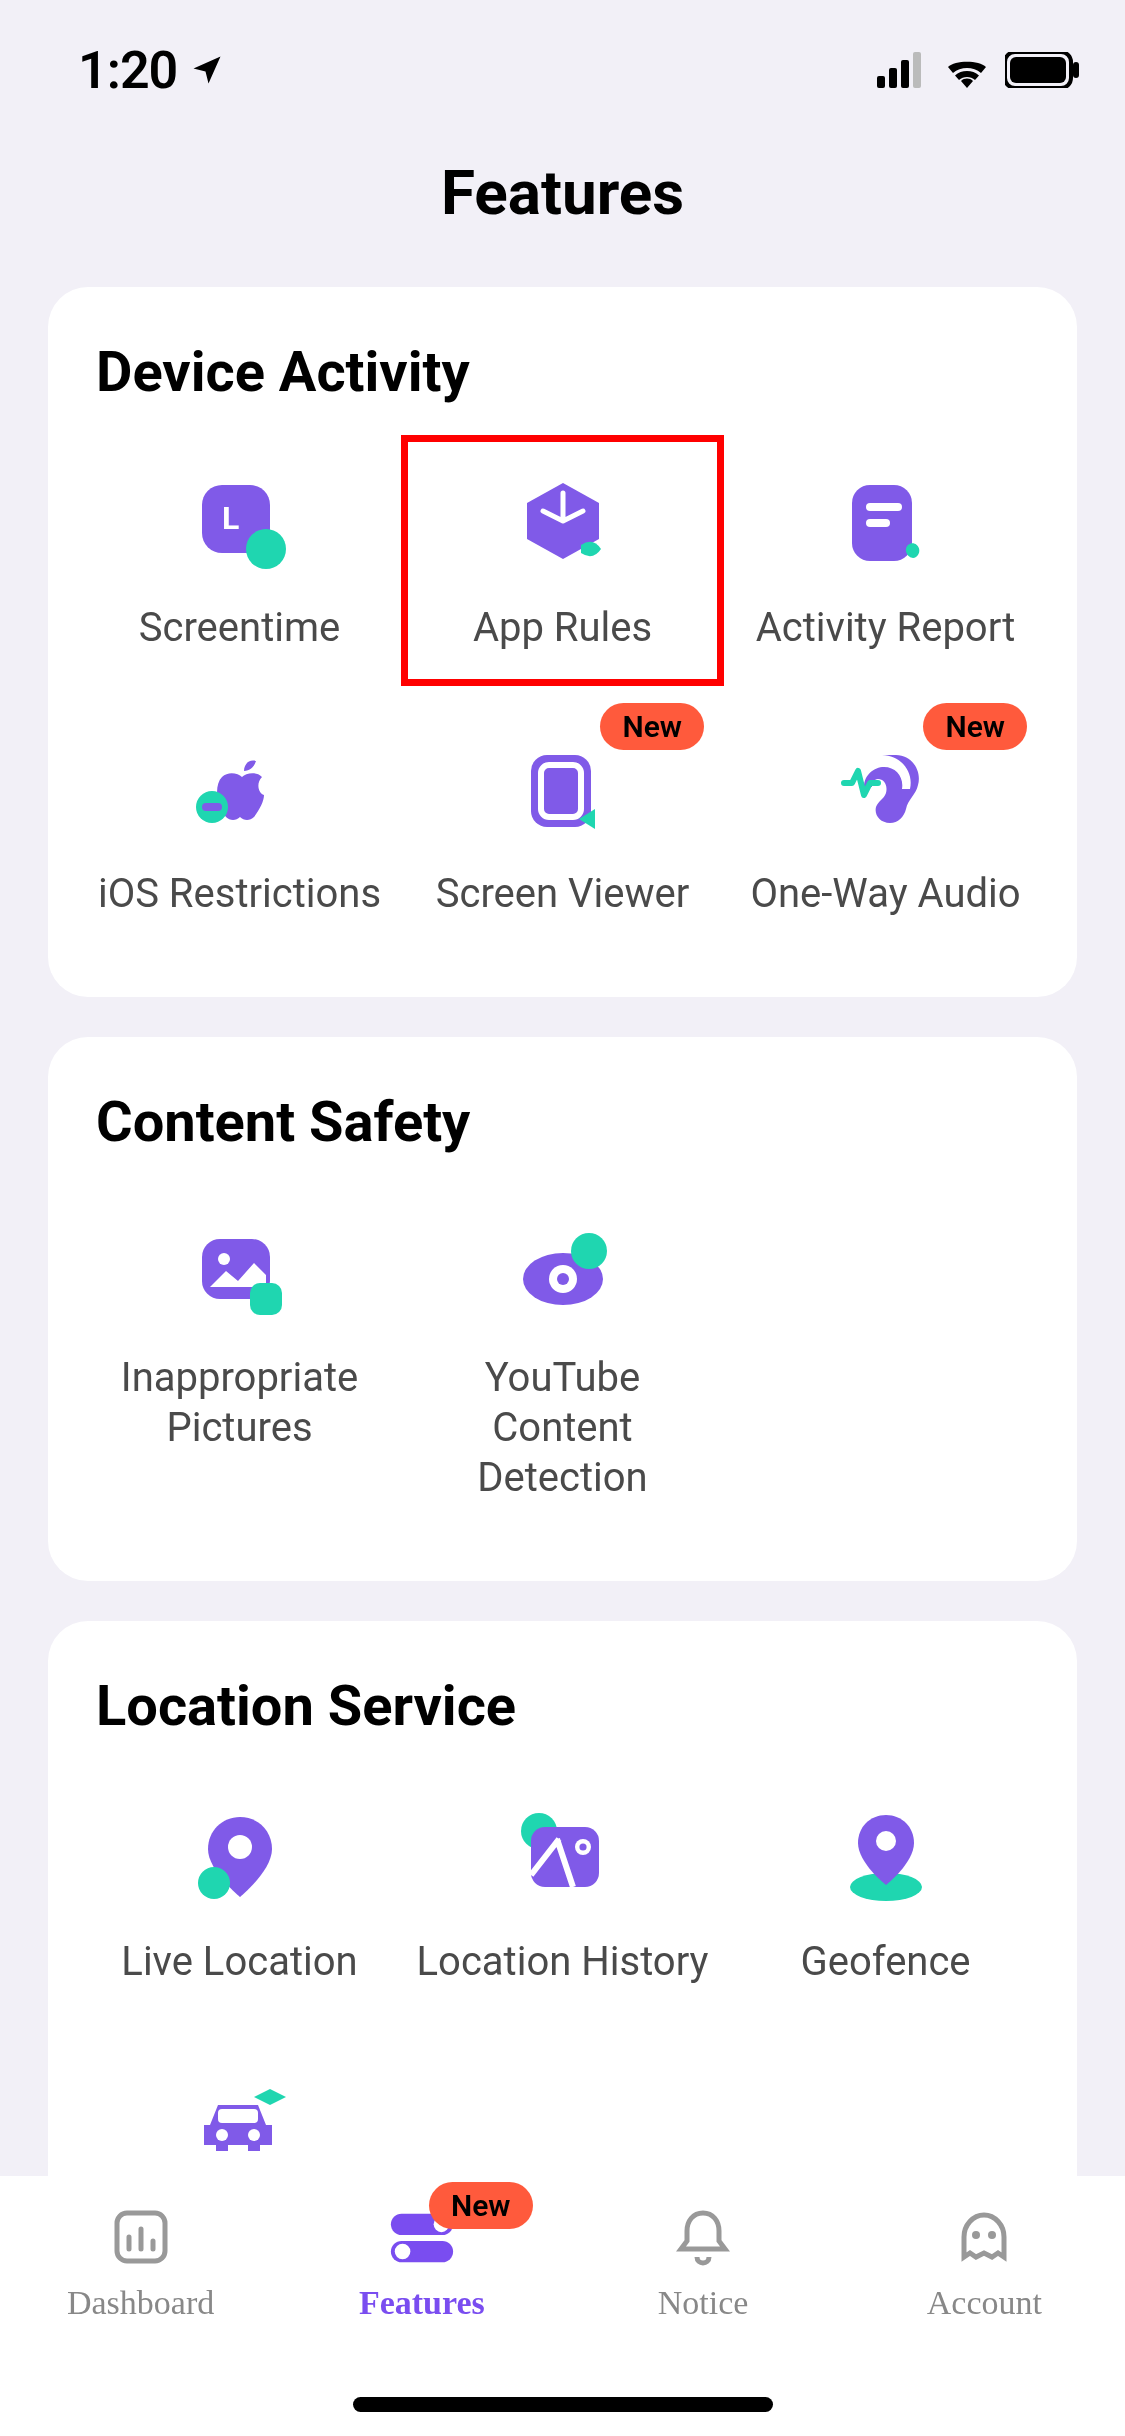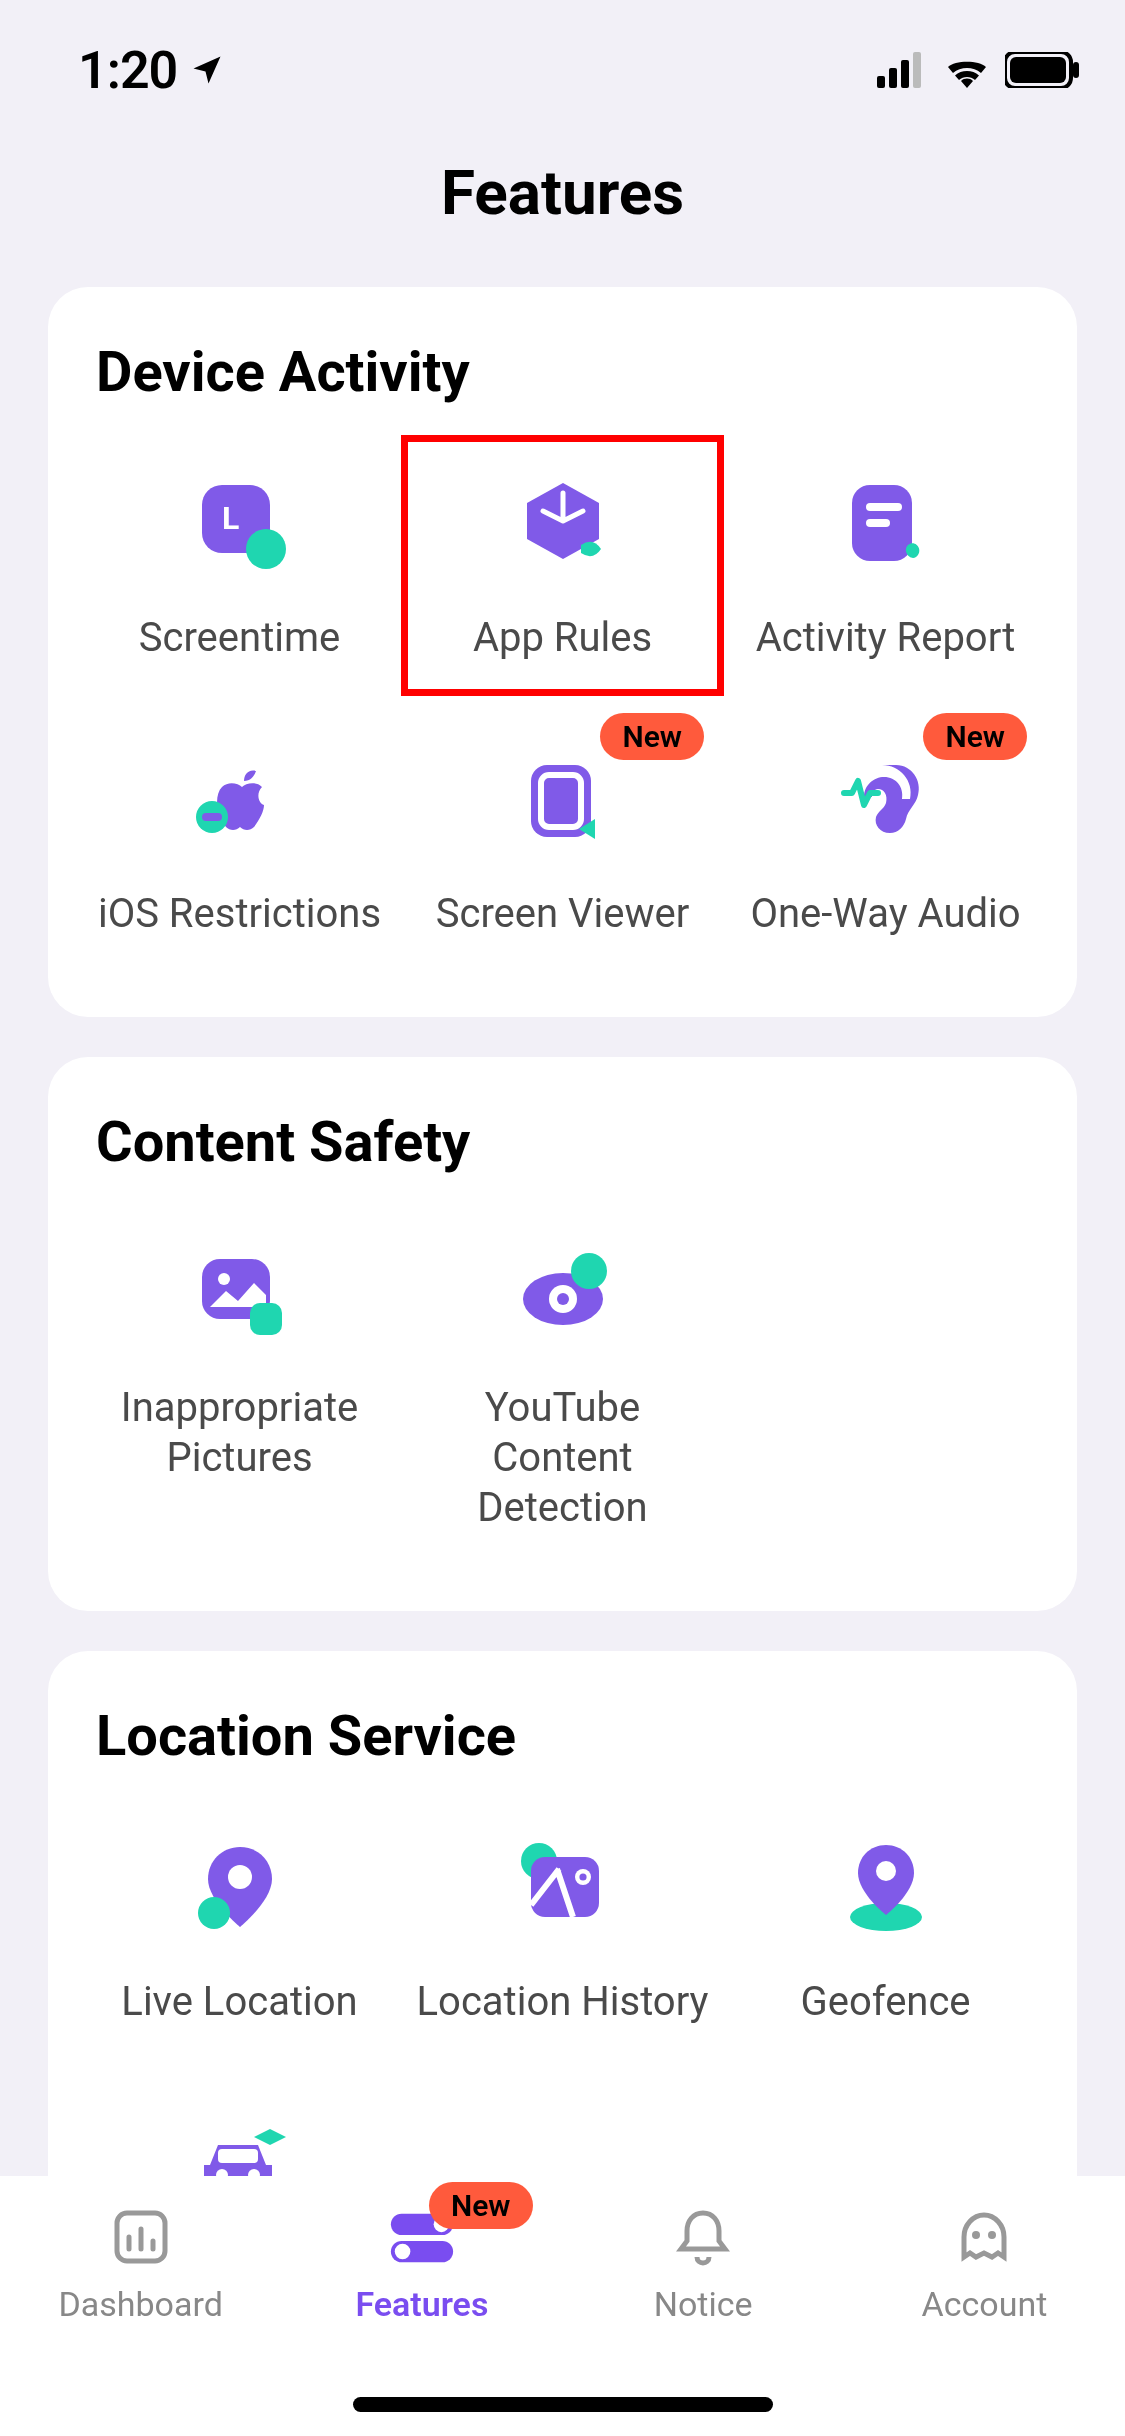--- a/index.html
+++ b/index.html
@@ -70,21 +70,21 @@
     height: 120px;
     display: flex;
     align-items: center;
     justify-content: center;
     position: relative;
   }
   .feature-label {
     font-size: 40px;
     color: #4a4a4a;
     text-align: center;
-    margin-top: 30px;
+    margin-top: 20px;
     line-height: 1.25;
     max-width: 300px;
   }
   .badge-new {
     position: absolute;
     top: -8px;
     right: 20px;
     background: #ff5a3c;
     color: #000000;
     font-size: 30px;
@@ -122,20 +122,21 @@
   .tab-icon {
     width: 74px;
     height: 74px;
     display: flex;
     align-items: center;
     justify-content: center;
   }
   .tab-label {
     font-size: 34px;
     color: #888;
+    font-family: Liberation Serif, serif;
   }
   .tab.active .tab-label { color: #7a4df0; font-weight: 600; }
   .home-indicator {
     position: absolute;
     bottom: 24px;
     left: 50%;
     transform: translateX(-50%);
     width: 420px;
     height: 15px;
     background: #000;

